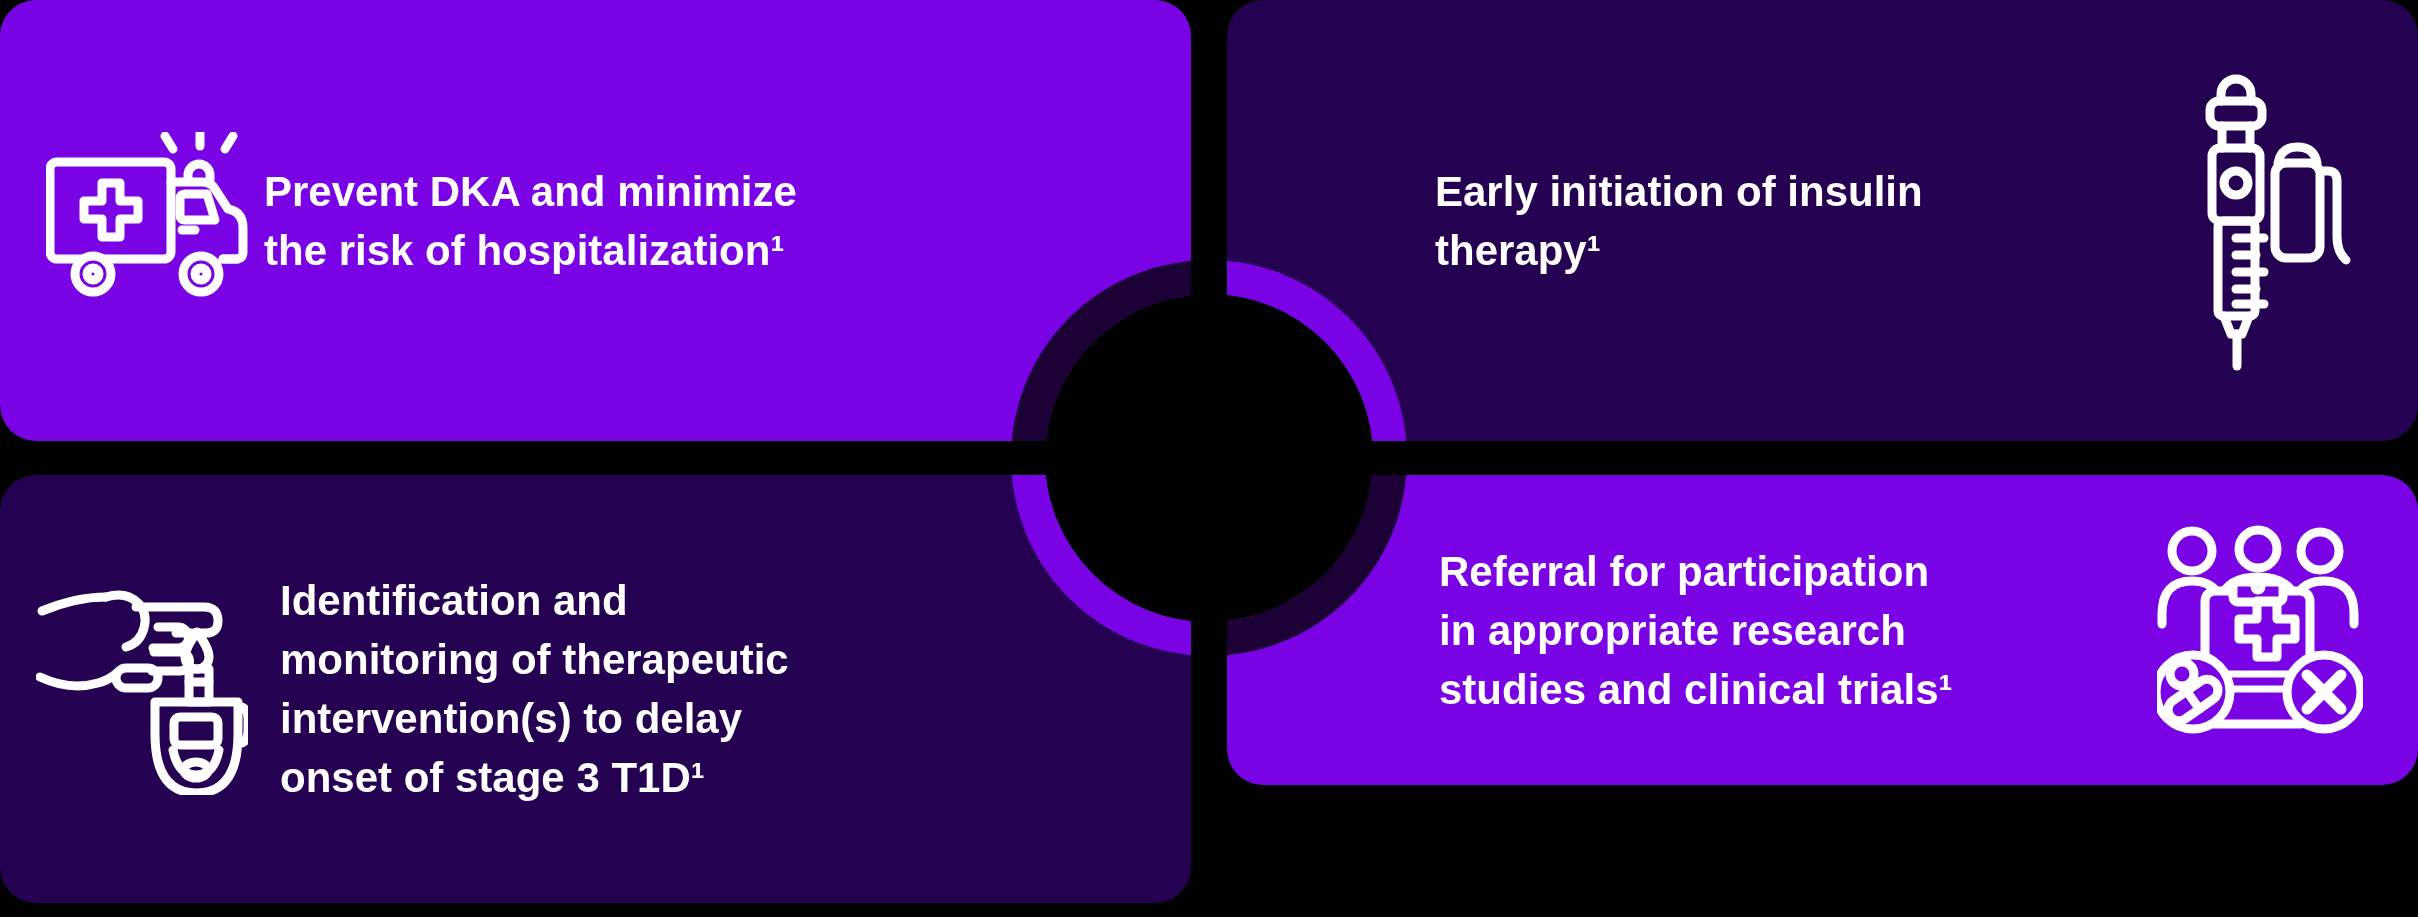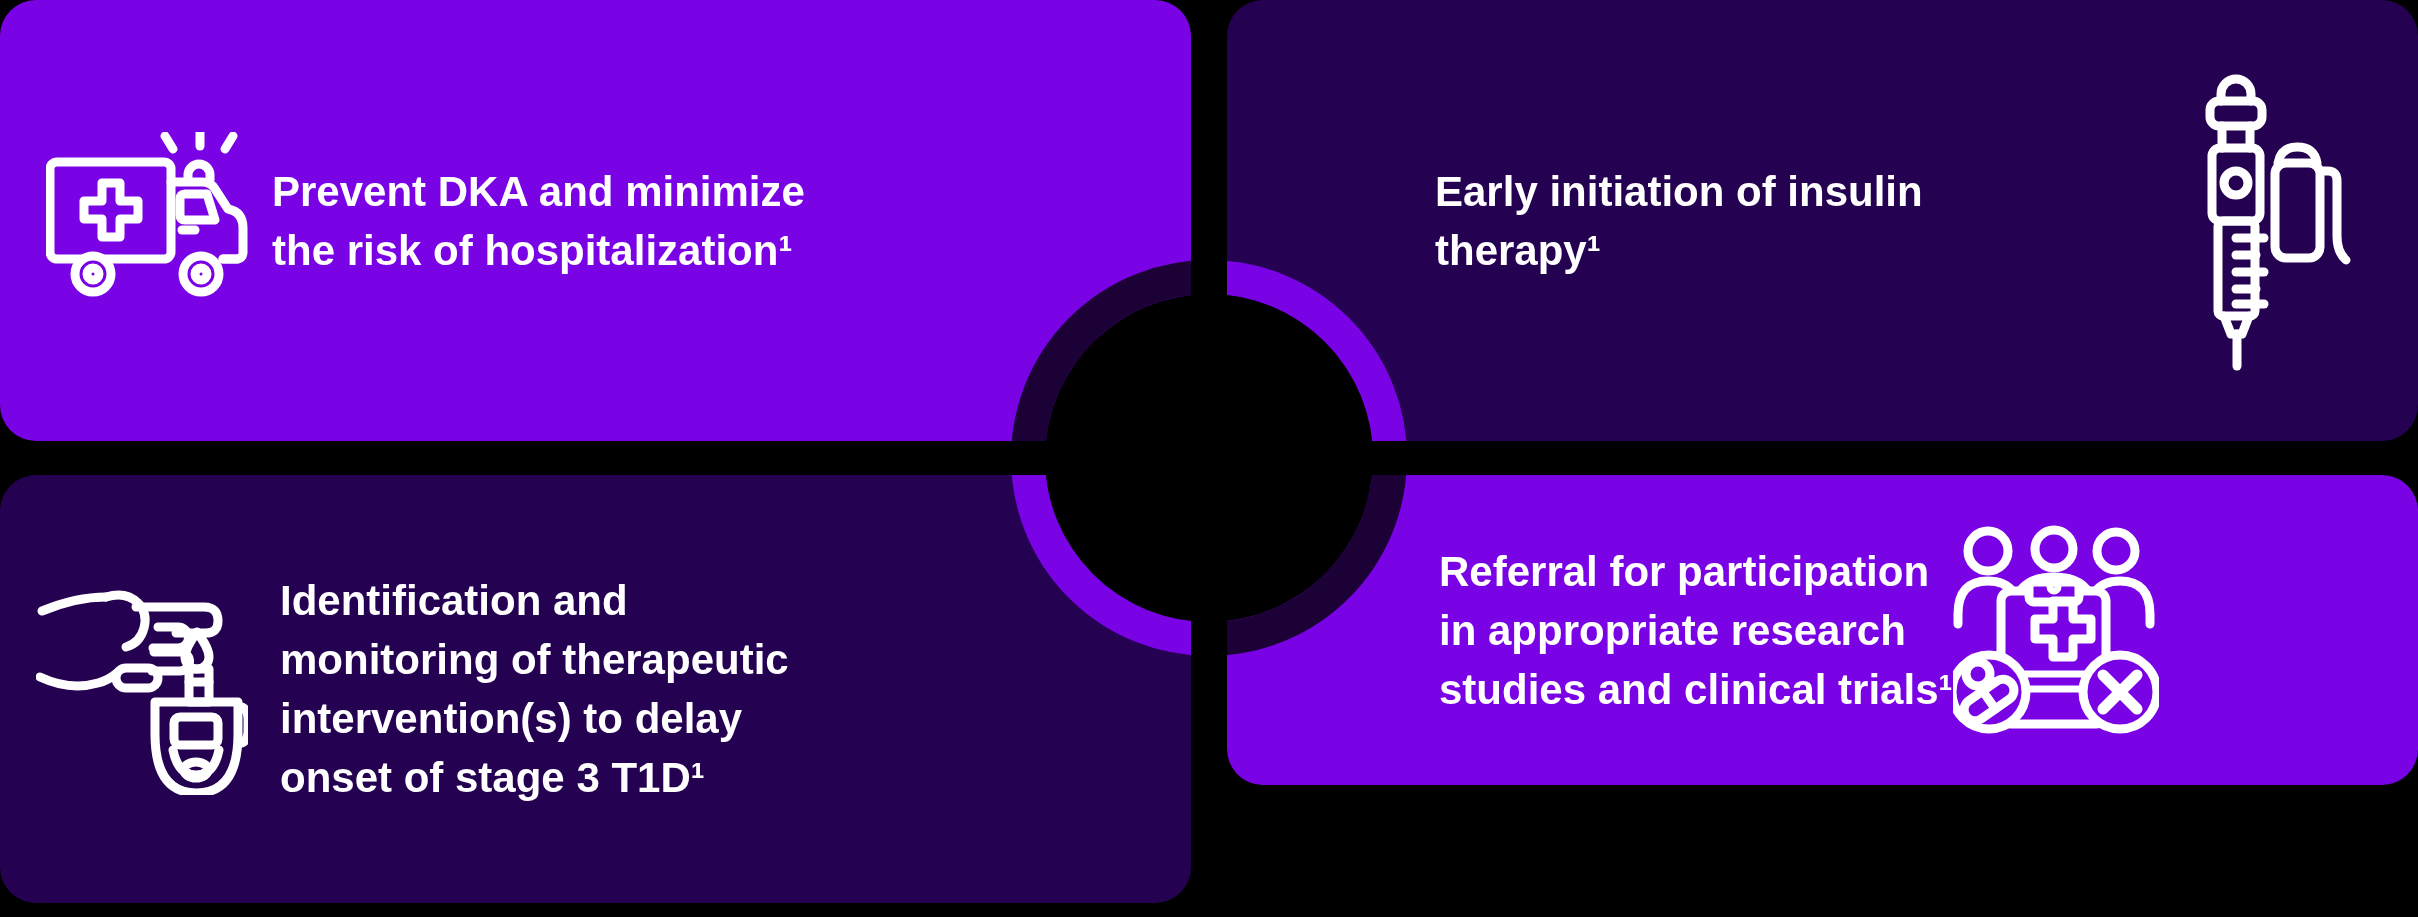--- a/index.html
+++ b/index.html
@@ -17,26 +17,26 @@
   }
   .card{
     position:absolute;border-radius:36px;display:flex;align-items:center;
     box-sizing:border-box;
   }
   .card.bright{background:var(--bright-purple);}
   .card.dark{background:var(--dark-purple);}
   #card-tl{left:0;top:0;width:1191px;height:441px;padding-left:46px;}
   #card-tr{left:1227px;top:0;width:1191px;height:441px;padding-left:208px;padding-right:64px;justify-content:space-between;gap:44px;}
   #card-bl{left:0;top:475px;width:1191px;height:428px;padding-left:36px;}
-  #card-br{left:1227px;top:475px;width:1191px;height:310px;padding-left:212px;padding-right:55px;}
+  #card-br{left:1227px;top:475px;width:1191px;height:310px;padding-left:212px;padding-right:55px;justify-content:space-between;}
   .card-text{
     color:var(--text-color);font-weight:700;font-size:42px;line-height:59px;
     white-space:pre-line;
   }
-  #card-tl .card-text{margin-left:24px;}
+  #card-tl .card-text{margin-left:16px;}
   #card-bl .card-text{margin-left:32px;}
   .icon{flex:0 0 auto;display:block;}
   .icon *{vector-effect:none;}
   .stroke{fill:none;stroke:#fff;stroke-width:9;stroke-linecap:round;stroke-linejoin:round;}
   .stroke-thin{fill:none;stroke:#fff;stroke-width:7;stroke-linecap:round;stroke-linejoin:round;}
   .fill-bright{fill:var(--bright-purple);stroke:#fff;stroke-width:9;stroke-linejoin:round;}
   #center-ring{position:absolute;left:989px;top:238px;width:440px;height:440px;}
 </style>
 </head>
 <body>

